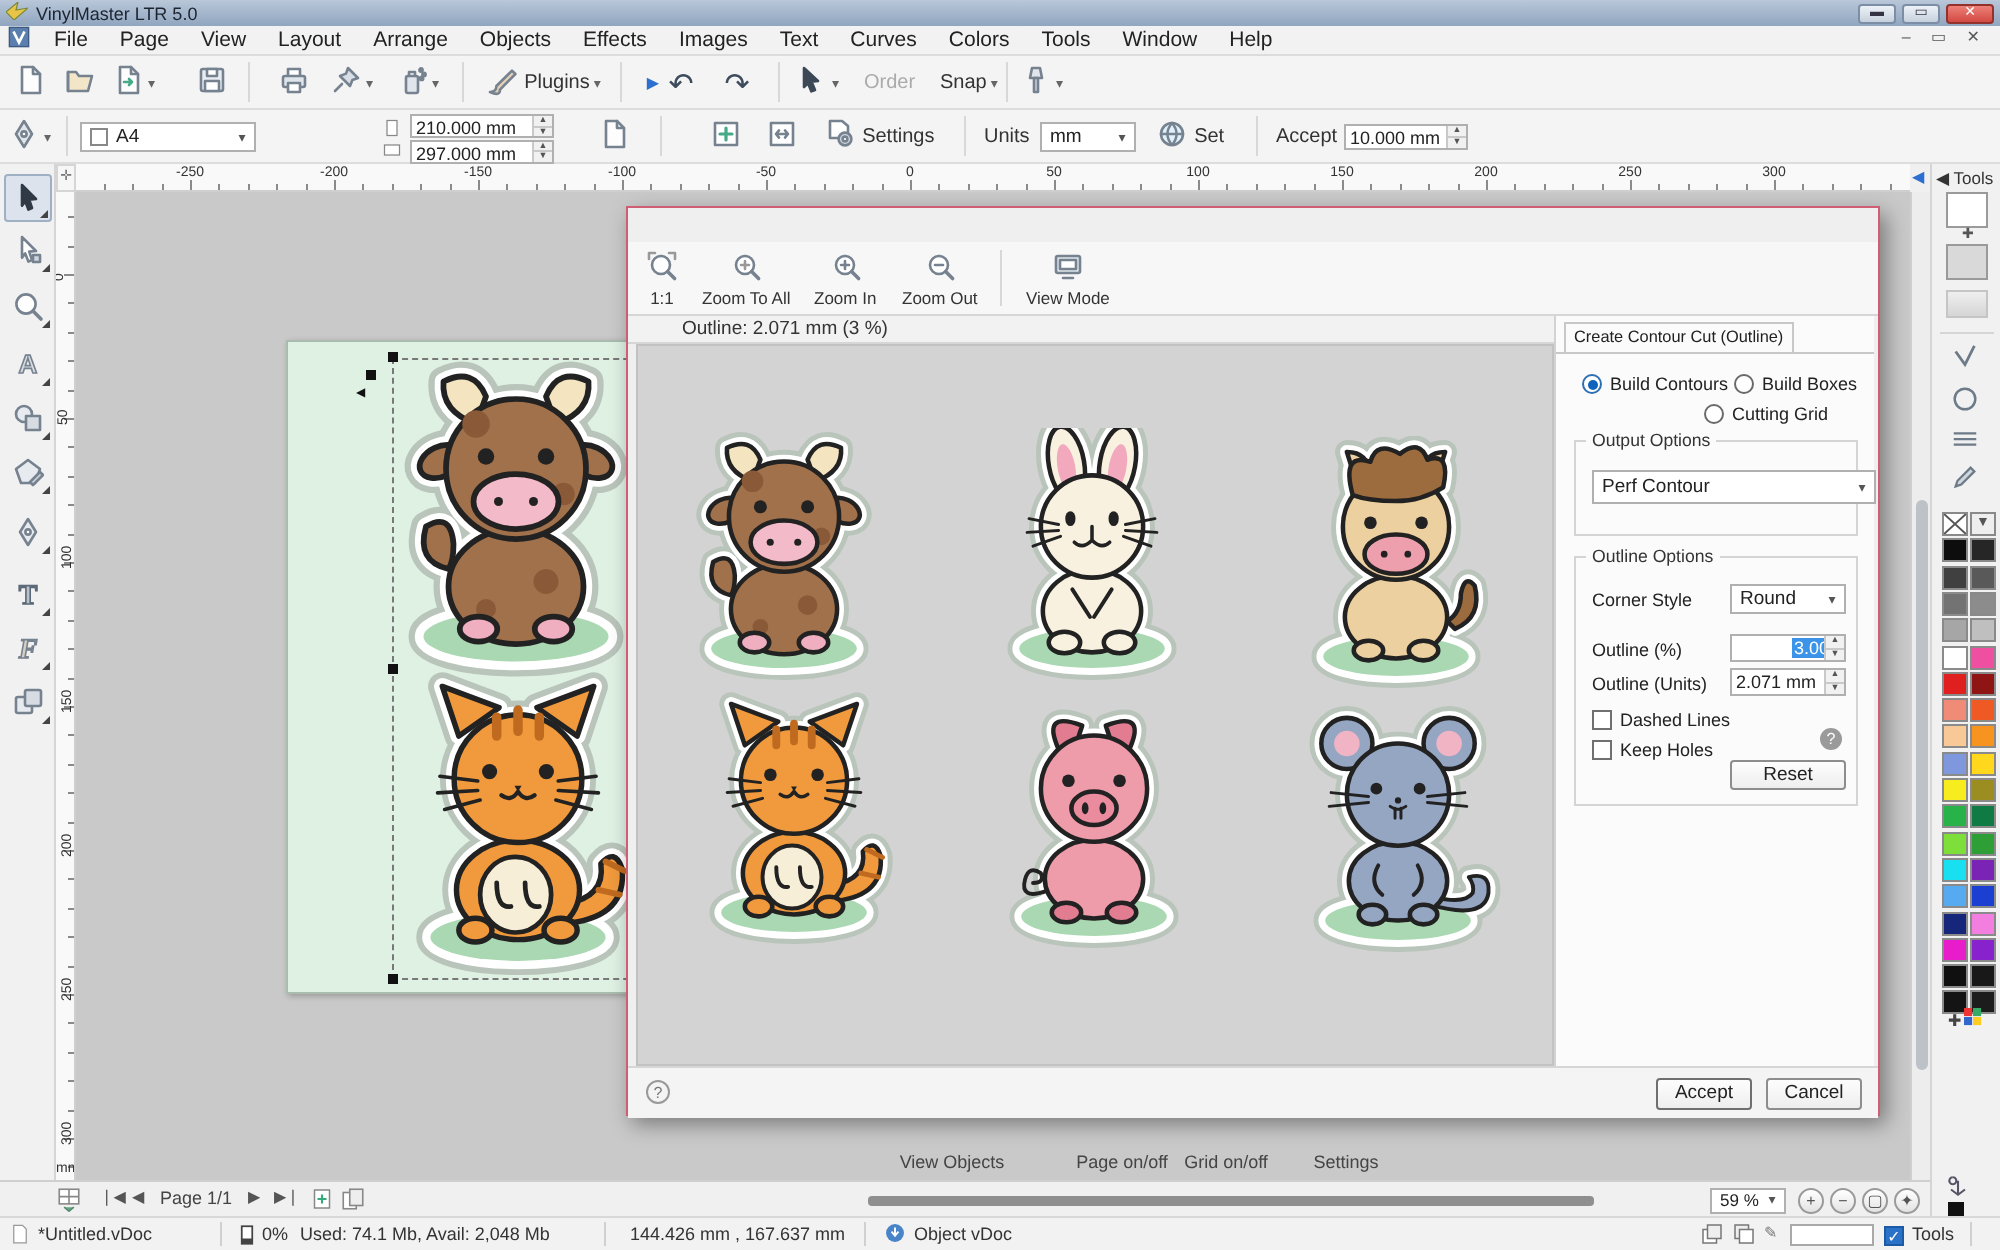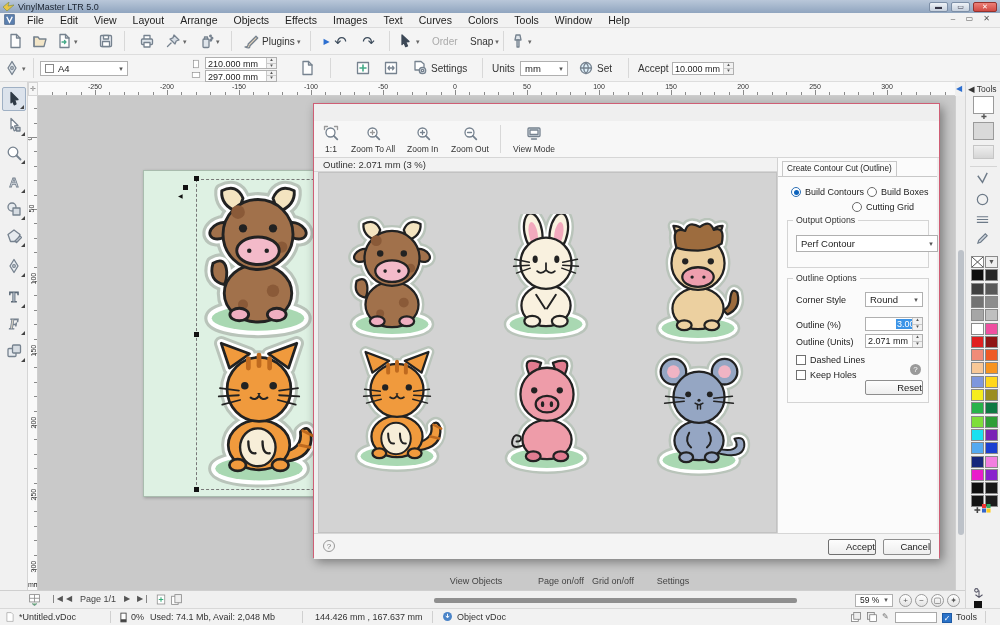--- a/index.html
+++ b/index.html
@@ -68,36 +68,36 @@
   .rt-ic { position:absolute; left:9px; color:#6d7a88; }
 
   
   .dialog { left:313px; top:103px; width:627px; height:455px; background:#efefef; border:1px solid #cf5e75; box-shadow:3px 4px 10px rgba(0,0,0,.4); z-index:50; }
   .dlg-title { position:absolute; left:0; top:0; width:100%; height:17px; background:linear-gradient(#ee7e91,#e15b74); display:flex; align-items:center; padding-left:5px; }
   .dlg-title .t { color:#fff; font-size:10px; font-weight:bold; margin-left:5px; text-shadow:0 1px 1px rgba(0,0,0,.25); }
   .dlg-close { position:absolute; right:3px; top:2px; width:14px; height:13px; background:linear-gradient(#ef6e72,#d63a48); border:1px solid #a52836; border-radius:2px; color:#fff; font-size:8px; line-height:11px; text-align:center; }
   .dlg-toolbar { position:absolute; left:0; top:17px; width:100%; height:37px; background:#f7f7f7; border-bottom:1px solid #d6d6d6; }
   .dlg-tbtn { position:absolute; top:2px; height:33px; display:flex; flex-direction:column; align-items:center; justify-content:space-between; padding:2px 3px; }
   .dlg-tbtn .lbl { font-size:8.5px; color:#333; white-space:nowrap; }
-  .dlg-strip { position:absolute; left:0; top:54px; width:463px; height:14px; background:#f2f2f2; border-bottom:1px solid #d6d6d6; font-size:9.5px; color:#333; line-height:13px; padding-left:9px; }
+  .dlg-strip { position:absolute; left:0; top:54px; width:463px; height:14px; background:#f2f2f2; border-bottom:1px solid #d6d6d6; font-size:9.5px; color:#333; line-height:13px; padding-left:27px; }
   .dlg-preview { position:absolute; left:4px; top:68px; width:459px; height:361px; background:#d3d3d3; border:1px solid #c2c2c2; overflow:hidden; }
   .dlg-panel { position:absolute; left:463px; top:54px; width:160px; height:375px; background:#fbfbfb; border-left:1px solid #d2d2d2; }
   .dlg-tab { position:absolute; left:4px; top:3px; height:15px; padding:0 4px; background:#fbfbfb; border:1px solid #c8c8c8; border-bottom:none; font-size:8.2px; line-height:14px; color:#222; }
   .dlg-tabline { position:absolute; left:0; top:18px; width:100%; height:1px; background:#c8c8c8; }
   .radio { position:absolute; display:flex; align-items:center; gap:4px; font-size:9px; color:#222; }
   .radio .rb { width:10px; height:10px; border-radius:50%; border:1px solid #6a6a6a; background:#fff; position:relative; }
   .radio.checked .rb { border-color:#2c6fb5; }
   .radio.checked .rb::after { content:""; position:absolute; left:1.8px; top:1.8px; width:5px; height:5px; border-radius:50%; background:#0d63bd; }
   .fieldset { position:absolute; border:1px solid #d4d4d4; }
   .legend { position:absolute; top:-6px; left:5px; background:#fbfbfb; padding:0 3px; font-size:8.8px; color:#333; }
   .flabel { position:absolute; font-size:9px; color:#222; }
   .checkbox { position:absolute; display:flex; align-items:center; gap:4px; font-size:9px; color:#222; }
   .checkbox .cb { width:10px; height:10px; border:1px solid #707070; background:#fff; }
   .hl { background:#3b94e7; color:#fff; padding:0 1px;margin-left:28px; }
-  .btn { position:absolute; background:linear-gradient(#fdfdfd,#eeeeee); border:1px solid #8d8d8d; border-radius:2px; font-size:9.5px; text-align:right; color:#222; }
+  .btn { position:absolute; background:linear-gradient(#fdfdfd,#eeeeee); border:1px solid #8d8d8d; border-radius:2px; font-size:9.5px; text-align:center; color:#222; }
   .helpcirc { position:absolute; border-radius:50%; text-align:center; }
   .dlg-bottom { position:absolute; left:0; top:429px; width:100%; height:26px; background:#f4f4f4; border-top:1px solid #d6d6d6; }
 
   
   .navbar { left:0; top:590px; width:965px; height:18px; background:#f0f0f0; border-top:1px solid #cfcfcf; }
   .nav-it { position:absolute; top:3px; font-size:9px; color:#444; }
   .navglyph { font-size:8px; color:#555; }
   .hthumb { position:absolute; left:434px; top:7px; width:363px; height:5px; background:#8f8f8f; border-radius:2px; }
   .roundbtn { position:absolute; top:2.5px; width:13px; height:13px; border-radius:50%; border:1px solid #9a9a9a; background:linear-gradient(#fff,#e3e3e3); font-size:8px; line-height:11px; text-align:center; color:#555; }
   .statusbar { left:0; top:608px; width:1000px; height:17px; background:#f2f2f2; border-top:1px solid #d8d8d8; font-size:9px; color:#333; }
@@ -121,21 +121,21 @@
     <span class="winbtn close" style="right:3px;">✕</span>
   </div>
 
   <div class="abs menubar">
     <span style="margin:0 4px;"><svg width="11" height="11" viewBox="0 0 16 16">
           <rect x="1" y="1" width="14" height="14" fill="#5b7fae" stroke="#3d5a80"></rect>
           <path d="M4 4l4 8 4-8" stroke="#fff" stroke-width="2" fill="none"></path>
         </svg></span>
     <span id="menuItems" style="display:flex;">
         <span class="mi">File</span>
-        <span class="mi">Edit</span>
+        <span class="mi">Page</span>
         <span class="mi">View</span>
         <span class="mi">Layout</span>
         <span class="mi">Arrange</span>
         <span class="mi">Objects</span>
         <span class="mi">Effects</span>
         <span class="mi">Images</span>
         <span class="mi">Text</span>
         <span class="mi">Curves</span>
         <span class="mi">Colors</span>
         <span class="mi">Tools</span>

